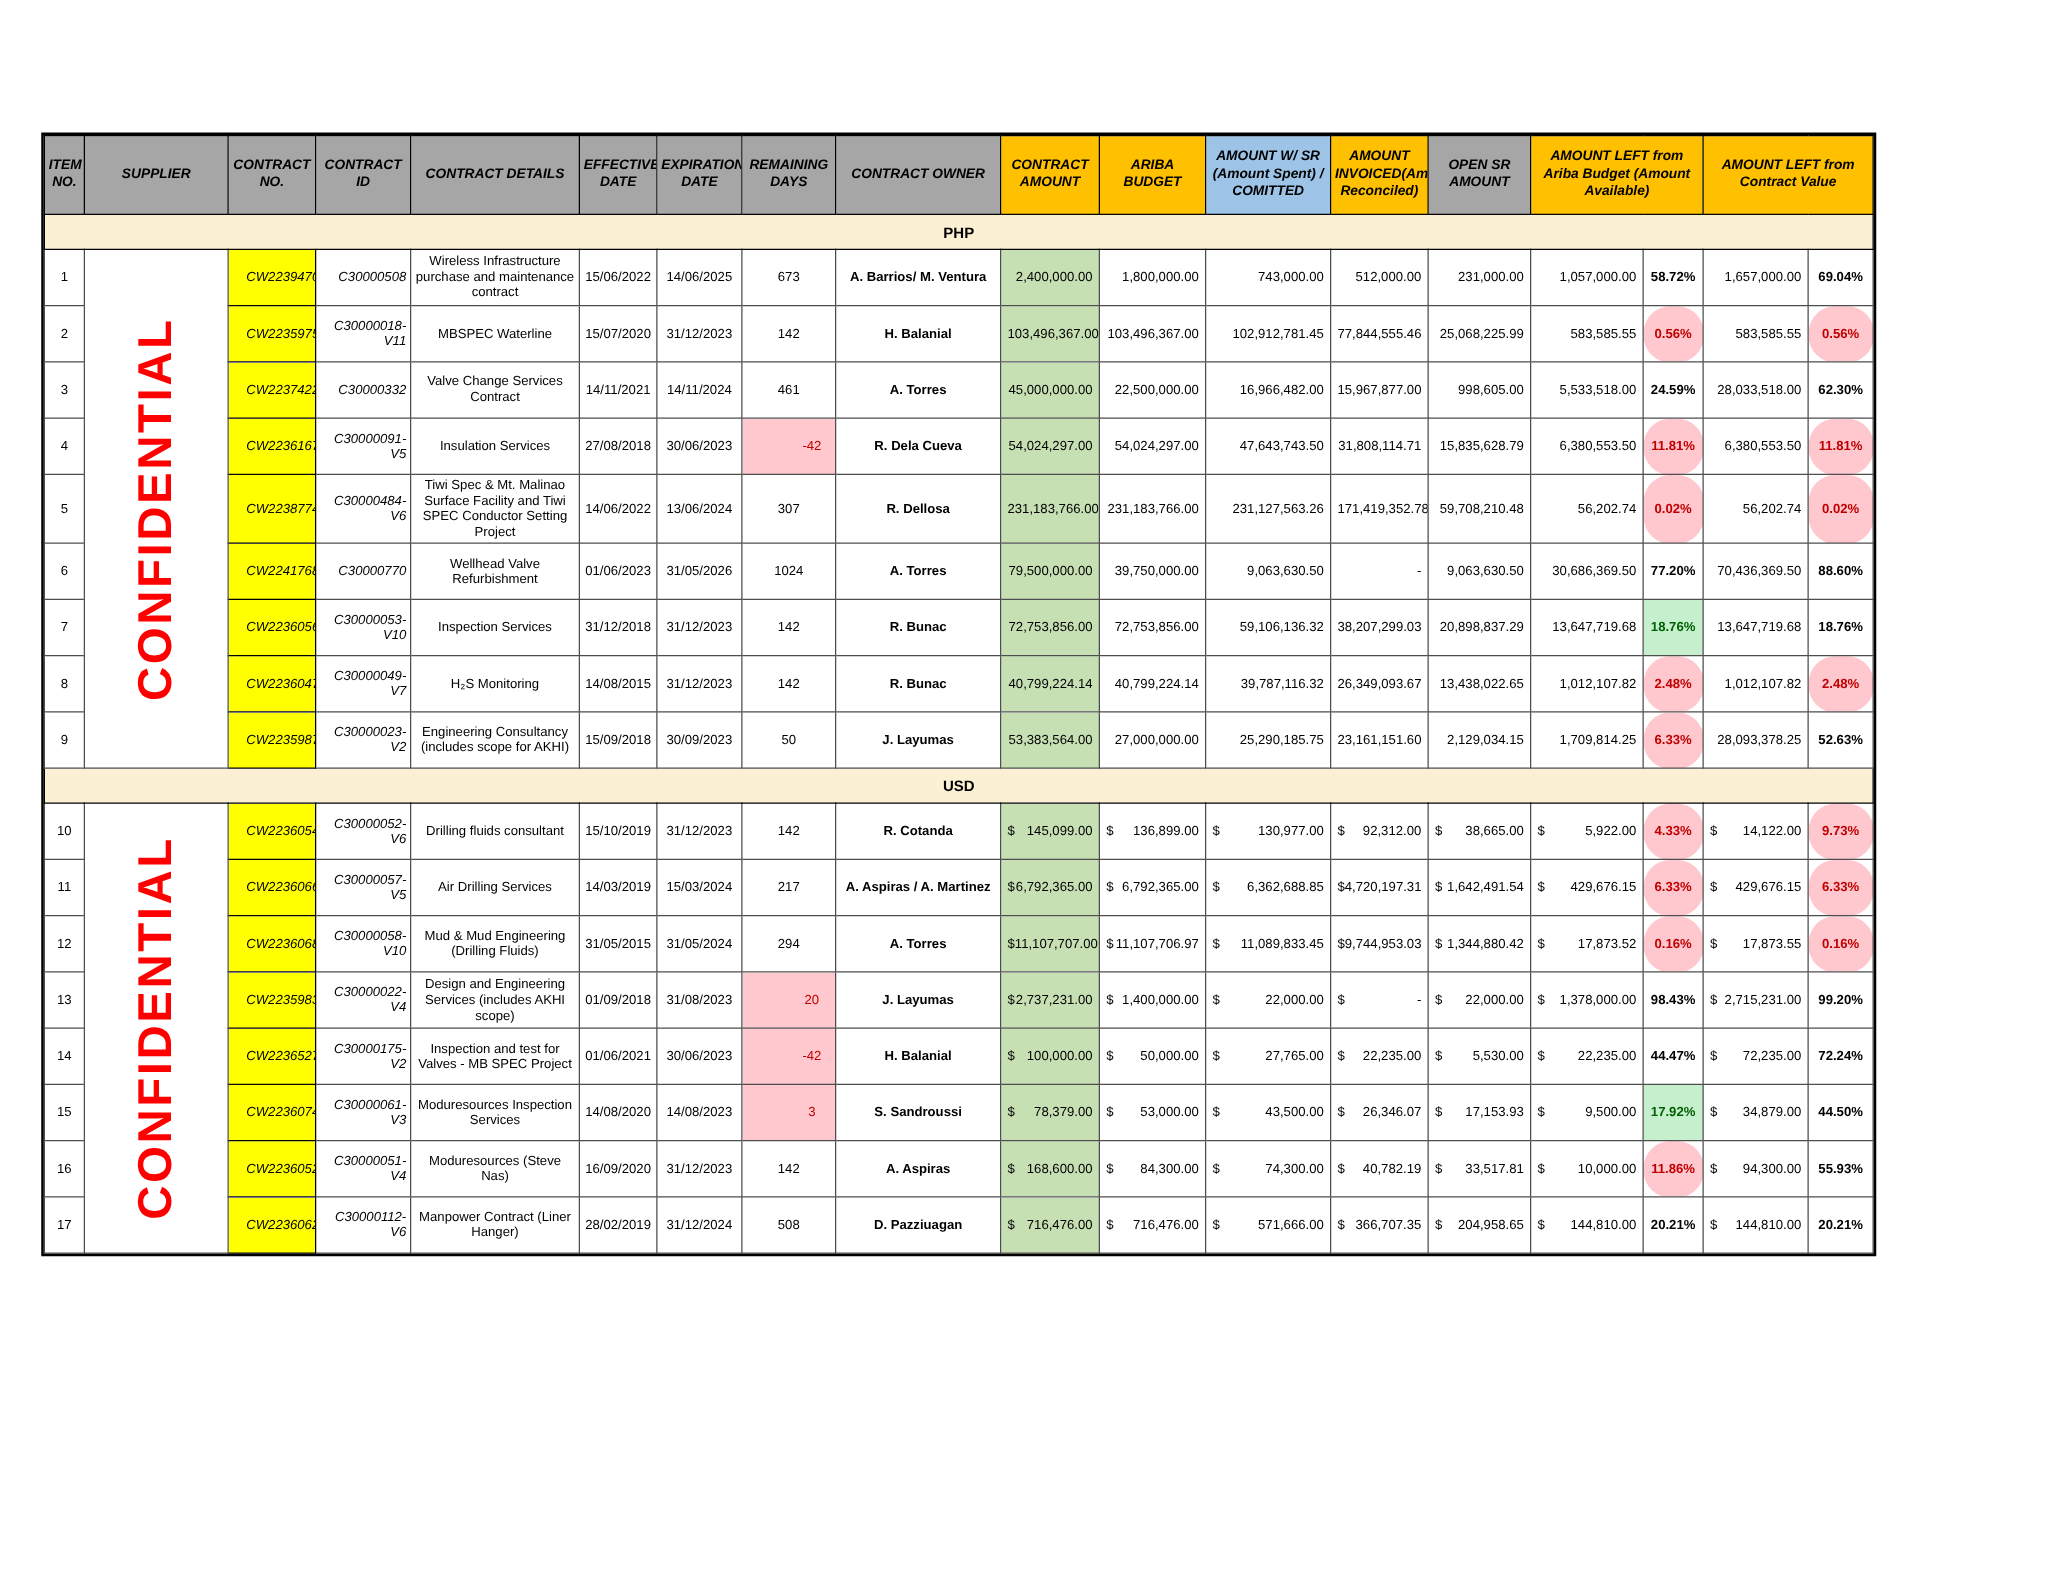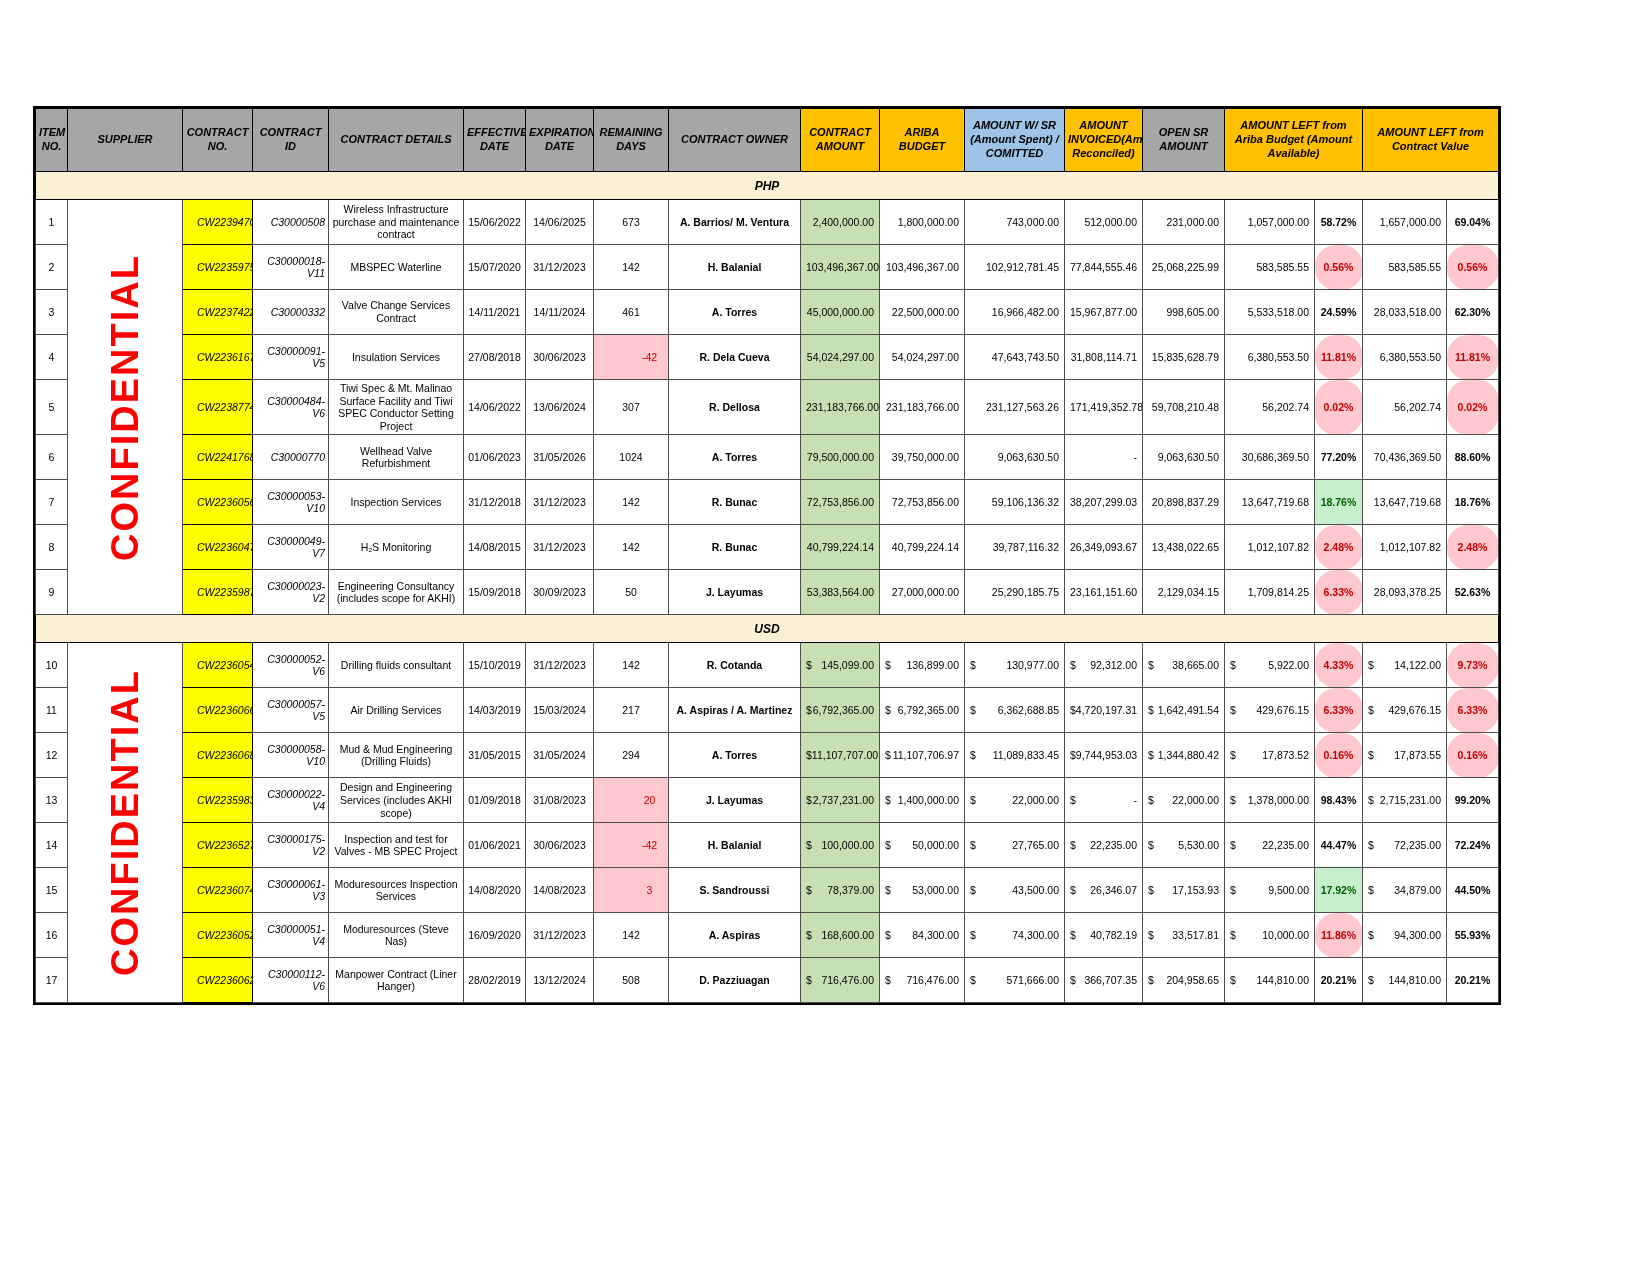--- a/index.html
+++ b/index.html
@@ -4,21 +4,21 @@
 <style>
   html,body{margin:0;padding:0;background:#fff;}
   body{width:1650px;height:1275px;font-family:"Liberation Sans",sans-serif;position:relative;}
   .sheet{position:absolute;left:35px;top:108px;}
   table{border-collapse:collapse;table-layout:fixed;width:1463px;outline:2px solid #000;}
   th,td{border:1px solid #4d4d4d;overflow:hidden;vertical-align:middle;}
   thead th{border:1.5px solid #000;background:var(--hdr-gray);font-style:italic;font-weight:bold;
     font-size:11px;height:58px;padding:2px 3px;line-height:1.25;text-align:center;color:#000;}
   thead th.gold{background:var(--hdr-gold);}
   thead th.blue{background:var(--hdr-blue);}
-  tr.band td{background:var(--band);font-weight:bold;font-style:italic;font-size:12px;
+  tr.band td{background:var(--band);font-weight:bold;font-size:12px;
     text-align:center;height:23px;border:1.2px solid #000;}
   tbody td{font-size:10.5px;height:40px;padding:2px 3px;}
   .c-item{text-align:center;}
   .c-supplier{background:#fff;text-align:center;vertical-align:middle;}
   .confidential{writing-mode:vertical-rl;transform:rotate(180deg);margin:0 auto;
     color:var(--conf-red);font-weight:bold;font-size:38px;letter-spacing:2px;line-height:1;}
   .c-cno{background:var(--cno-bg);font-style:italic;text-align:center;border-color:#000;padding-left:14px;}
   .c-cid{font-style:italic;text-align:right;}
   .c-details{text-align:center;line-height:1.2;}
   .c-date{text-align:center;}
@@ -970,21 +970,21 @@
           </td>
     <td class="c-pct c-lcvp plain">55.93%</td>
   </tr>
         <tr>
     <td class="c-item">17</td>
 
     <td class="c-cno">CW2236062</td>
     <td class="c-cid">C30000112-V6</td>
     <td class="c-details">Manpower Contract (Liner Hanger)</td>
     <td class="c-date c-eff">28/02/2019</td>
-    <td class="c-date c-exp">13/12/2024</td>
+    <td class="c-date c-exp">31/12/2024</td>
     <td class="c-rem">508</td>
     <td class="c-owner">D. Pazziuagan</td>
     <td class="c-money c-camt">
             <div class="money-wrap">
               <span class="cur">$</span>
               <span class="val">716,476.00</span>
             </div>
           </td>
     <td class="c-money c-ariba">
             <div class="money-wrap">

